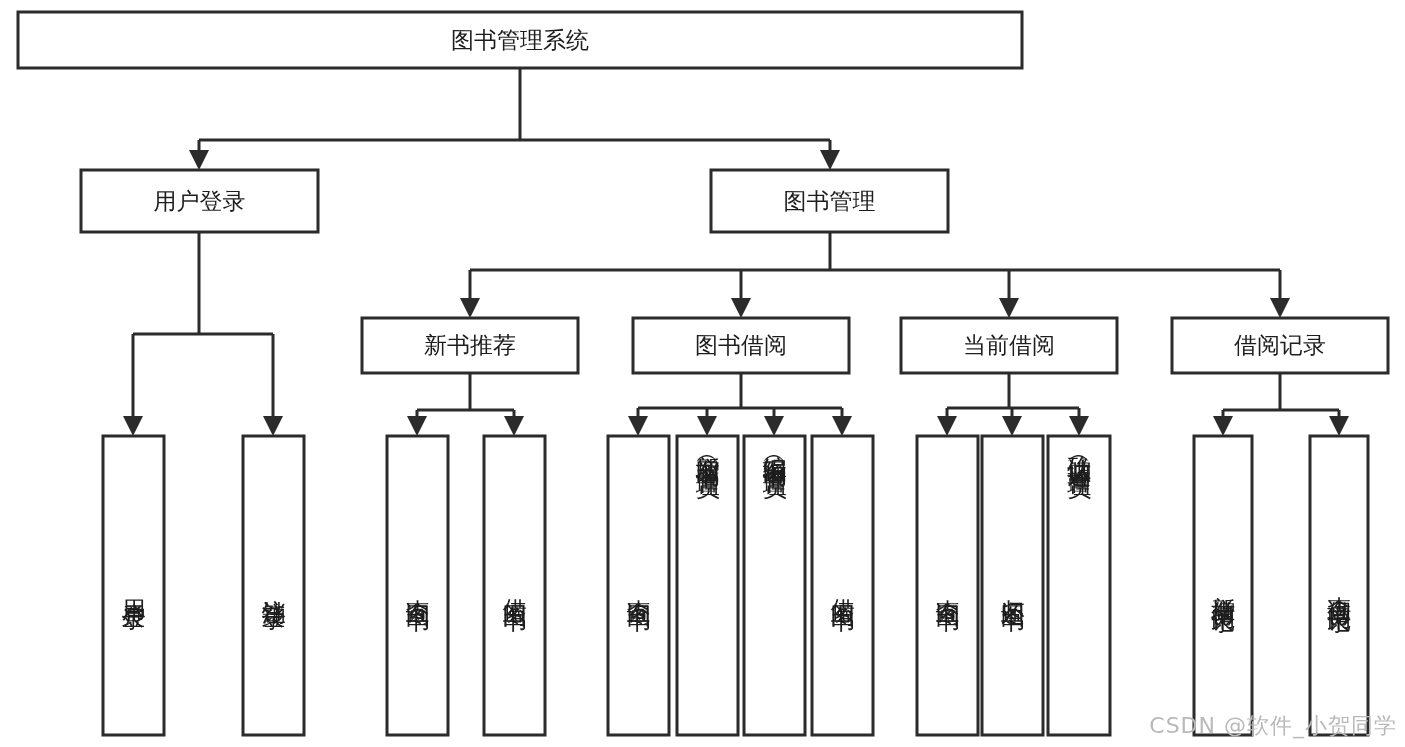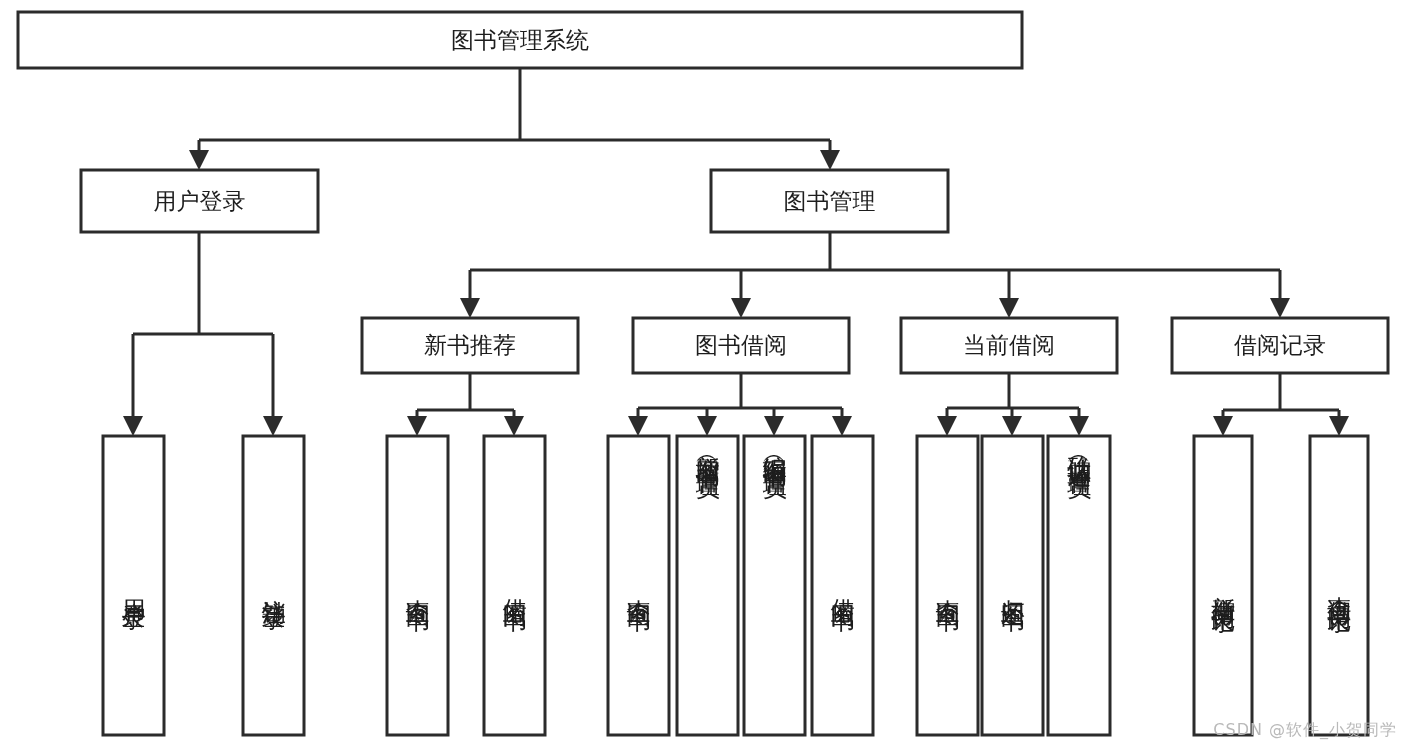--- a/index.html
+++ b/index.html
@@ -59,21 +59,21 @@
     line-height: 1.18;
     letter-spacing: 3px;
     color: #1d1d1d;
     white-space: nowrap;
   }
   #watermark {
     position: absolute;
     right: 8px;
     bottom: 6px;
     font-family: "DejaVu Sans", "Liberation Sans", sans-serif;
-    font-size: 16px;
+    font-size: 22px;
     color: #b9b9b9;
     letter-spacing: 1px;
     white-space: nowrap;
   }
 </style>
 </head>
 <body>
 
 <div id="page">
 

